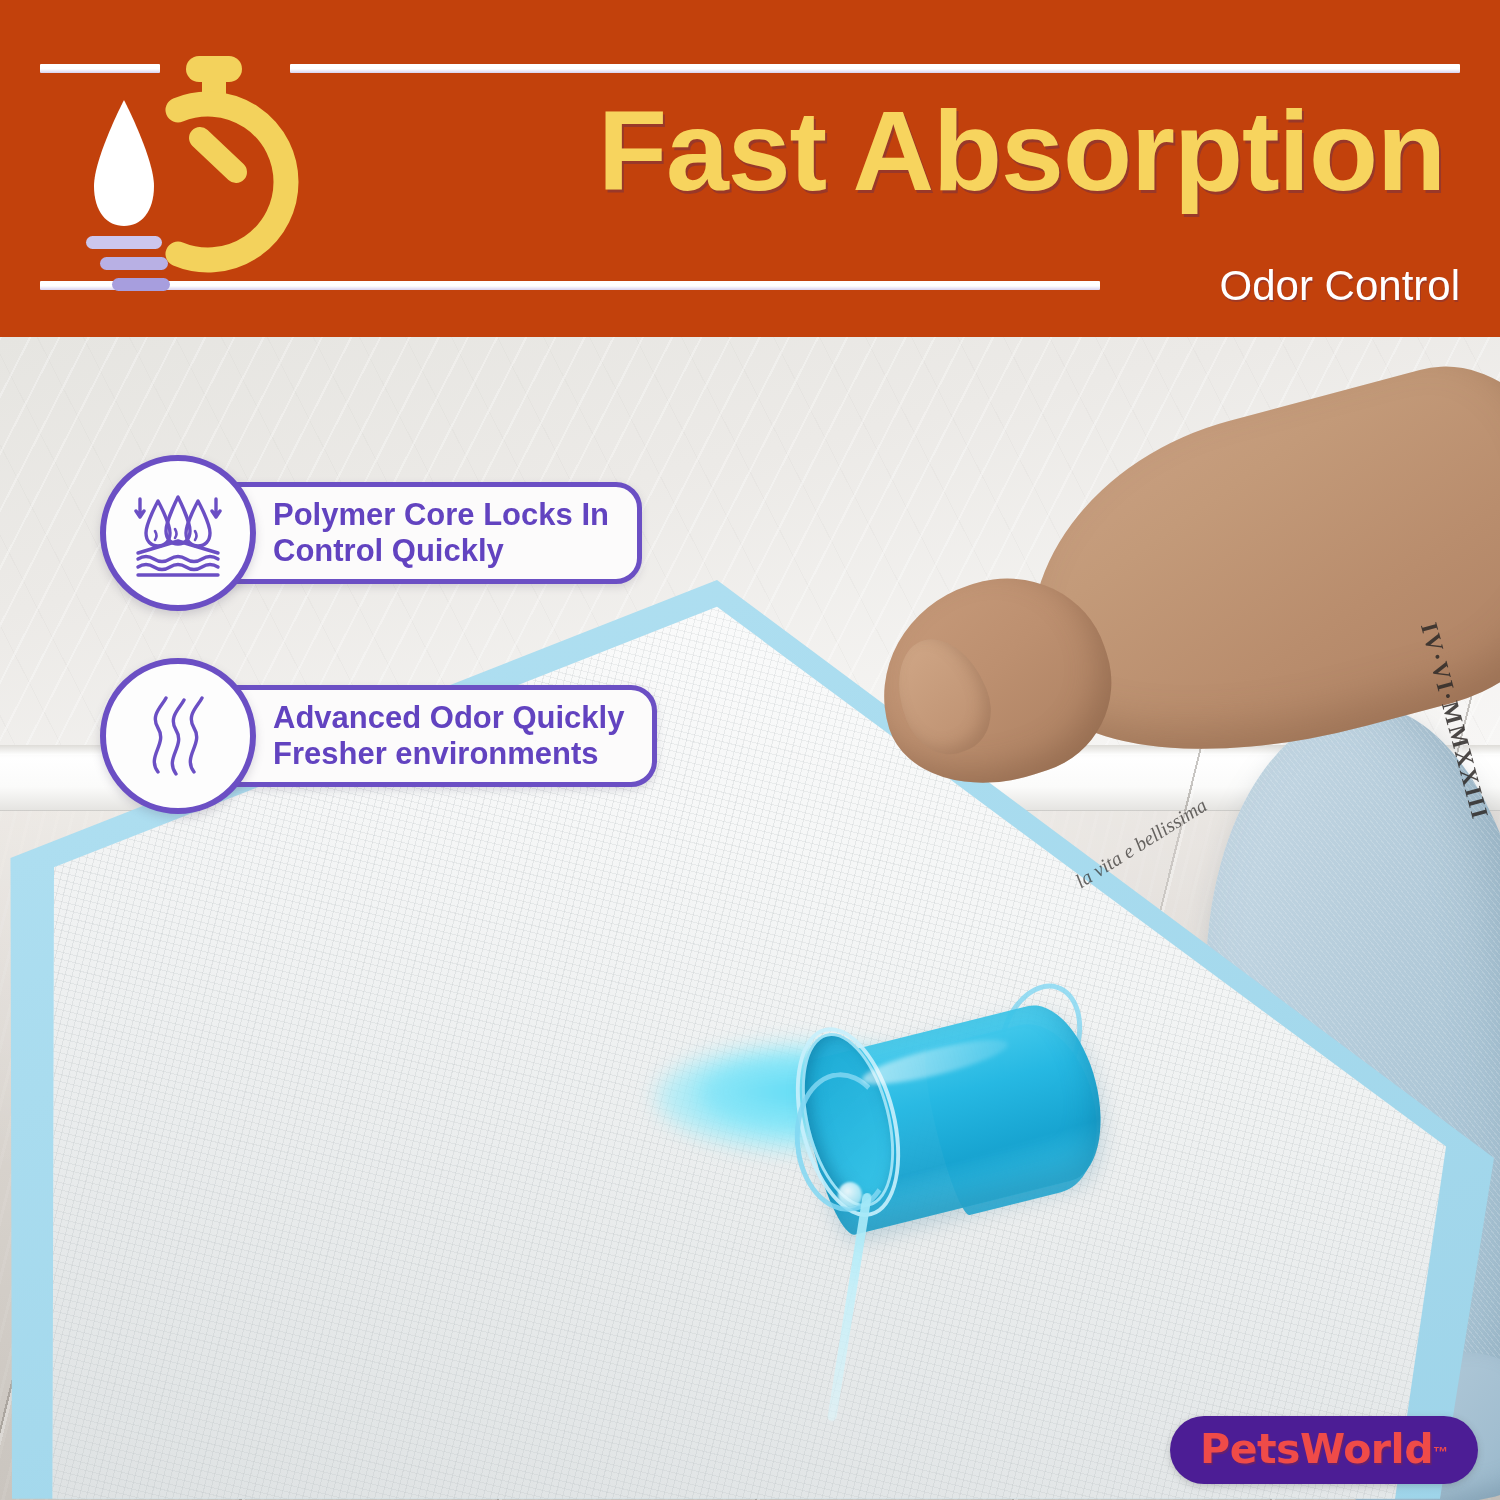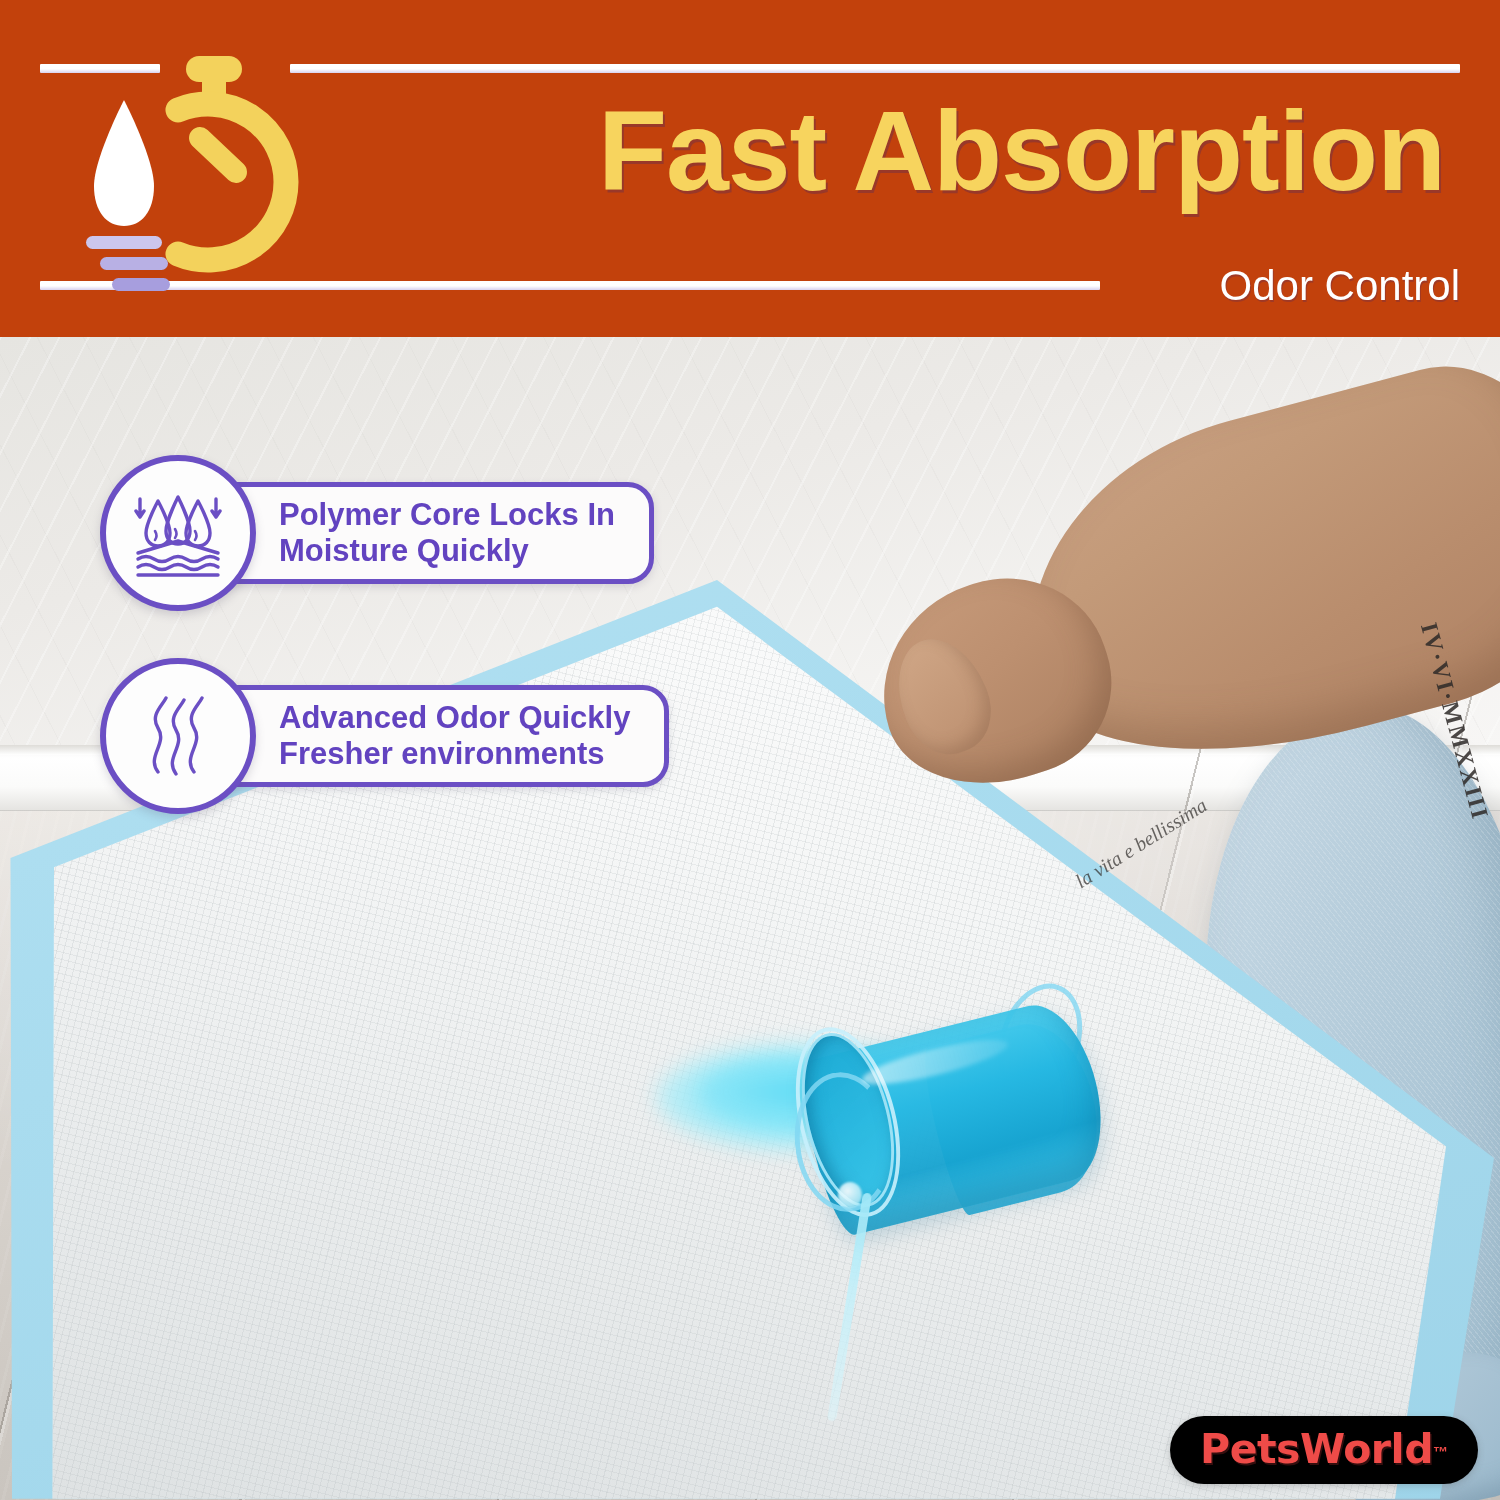--- a/index.html
+++ b/index.html
@@ -154,31 +154,31 @@
      border-radius:6px;transform:rotate(5deg) skewX(-4deg);filter:blur(.6px);}
   .stream-head{position:absolute;left:838px;top:845px;width:24px;height:26px;border-radius:50%;
      background:radial-gradient(circle at 40% 35%, rgba(255,255,255,.9), rgba(150,228,246,.75));
      filter:blur(1px);}
 
   
   .callout{position:absolute;display:flex;align-items:center;}
   .callout .bubble{position:relative;background:#fcfbfb;border:5px solid #6b4fc4;border-radius:26px;
       height:92px;display:flex;align-items:center;padding:0 28px 0 78px;margin-left:-66px;
       box-shadow:0 3px 8px rgba(90,85,110,.18);}
-  .callout .bubble p{margin:6px;color:#6243c0;font-size:31px;font-weight:600;line-height:1.16;white-space:nowrap;}
+  .callout .bubble p{margin:0;color:#6243c0;font-size:31px;font-weight:600;line-height:1.16;white-space:nowrap;}
   .callout .disc{position:relative;z-index:3;width:144px;height:144px;border-radius:50%;
       background:#fdfdfd;border:6px solid #6b4fc4;display:flex;align-items:center;justify-content:center;
       box-shadow:0 4px 10px rgba(90,85,110,.22);}
   .callout .disc svg{display:block;}
 
   #callout1{left:100px;top:455px;}
   #callout2{left:100px;top:658px;}
 
   
-  .logo{position:absolute;right:22px;bottom:16px;background:#000000;border-radius:40px;
+  .logo{position:absolute;right:22px;bottom:16px;background:#4c1d95;border-radius:40px;
      padding:9px 30px 11px 30px;box-shadow:0 2px 7px rgba(70,70,70,.25);}
   .logo .name{font-size:41px;font-weight:700;color:#ef4b48;letter-spacing:-.5px;
      text-shadow:1.5px 1.5px 0 rgba(150,40,40,.35);font-family:"DejaVu Sans",sans-serif;}
   .logo .tm{font-size:15px;color:#ef4b48;vertical-align:super;font-weight:700;}
 </style>
 </head>
 <body>
 
 <div id="shot">
 
@@ -275,21 +275,21 @@
         <path d="M10 70 L50 58 L90 70"></path>
 
         <path d="M10 76 q8 -5 16 0 t16 0 t16 0 t16 0 t16 0"></path>
         <path d="M10 84 q8 -5 16 0 t16 0 t16 0 t16 0 t16 0"></path>
         <path d="M10 92 L90 92"></path>
       </svg>
     </div>
     <div class="bubble">
       <p>
         <span>Polymer Core Locks In</span><br>
-        <span>Moisture Quickly</span>
+        <span>Control Quickly</span>
       </p>
     </div>
   </div>
 
   <div class="callout" id="callout2">
     <div class="disc">
       <svg width="100" height="100" viewBox="0 0 100 100" fill="none" stroke="#6b4fc4" stroke-width="3.4" stroke-linecap="round">
         <path d="M30 86 C18 70 40 58 30 42 C22 29 34 20 38 12"></path>
         <path d="M48 88 C36 72 58 60 48 44 C40 31 52 22 56 14"></path>
         <path d="M66 86 C54 70 76 58 66 42 C58 29 70 20 74 12"></path>

